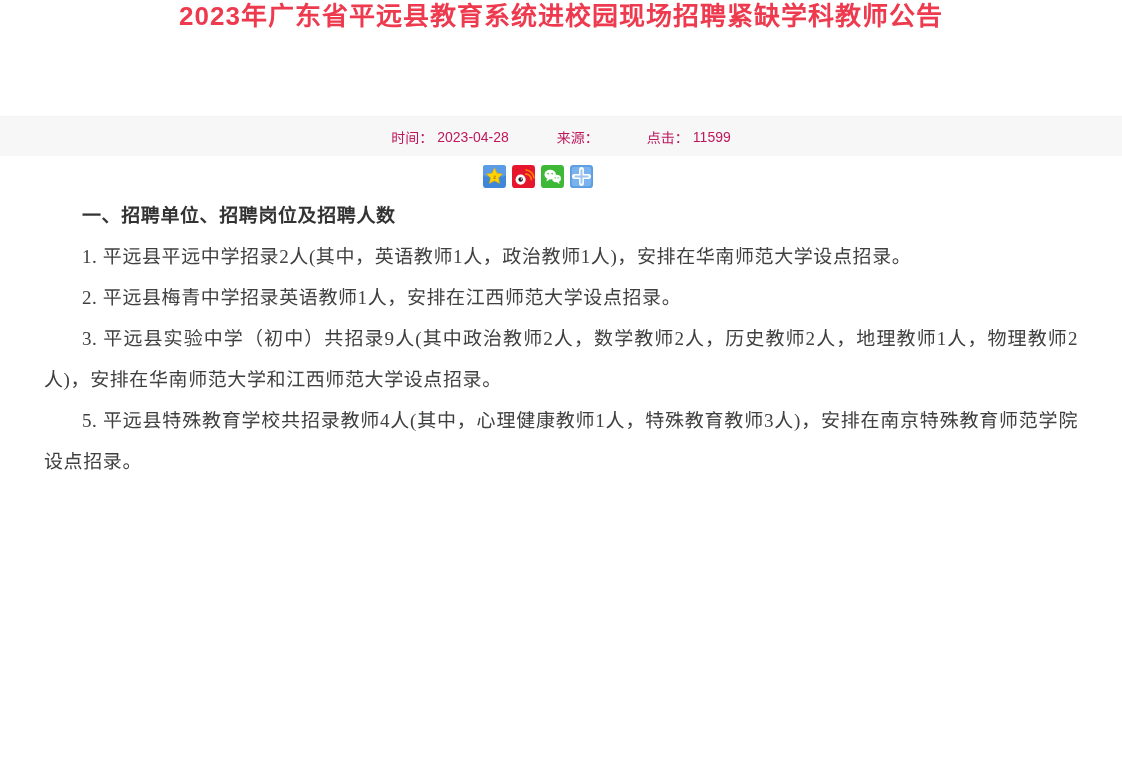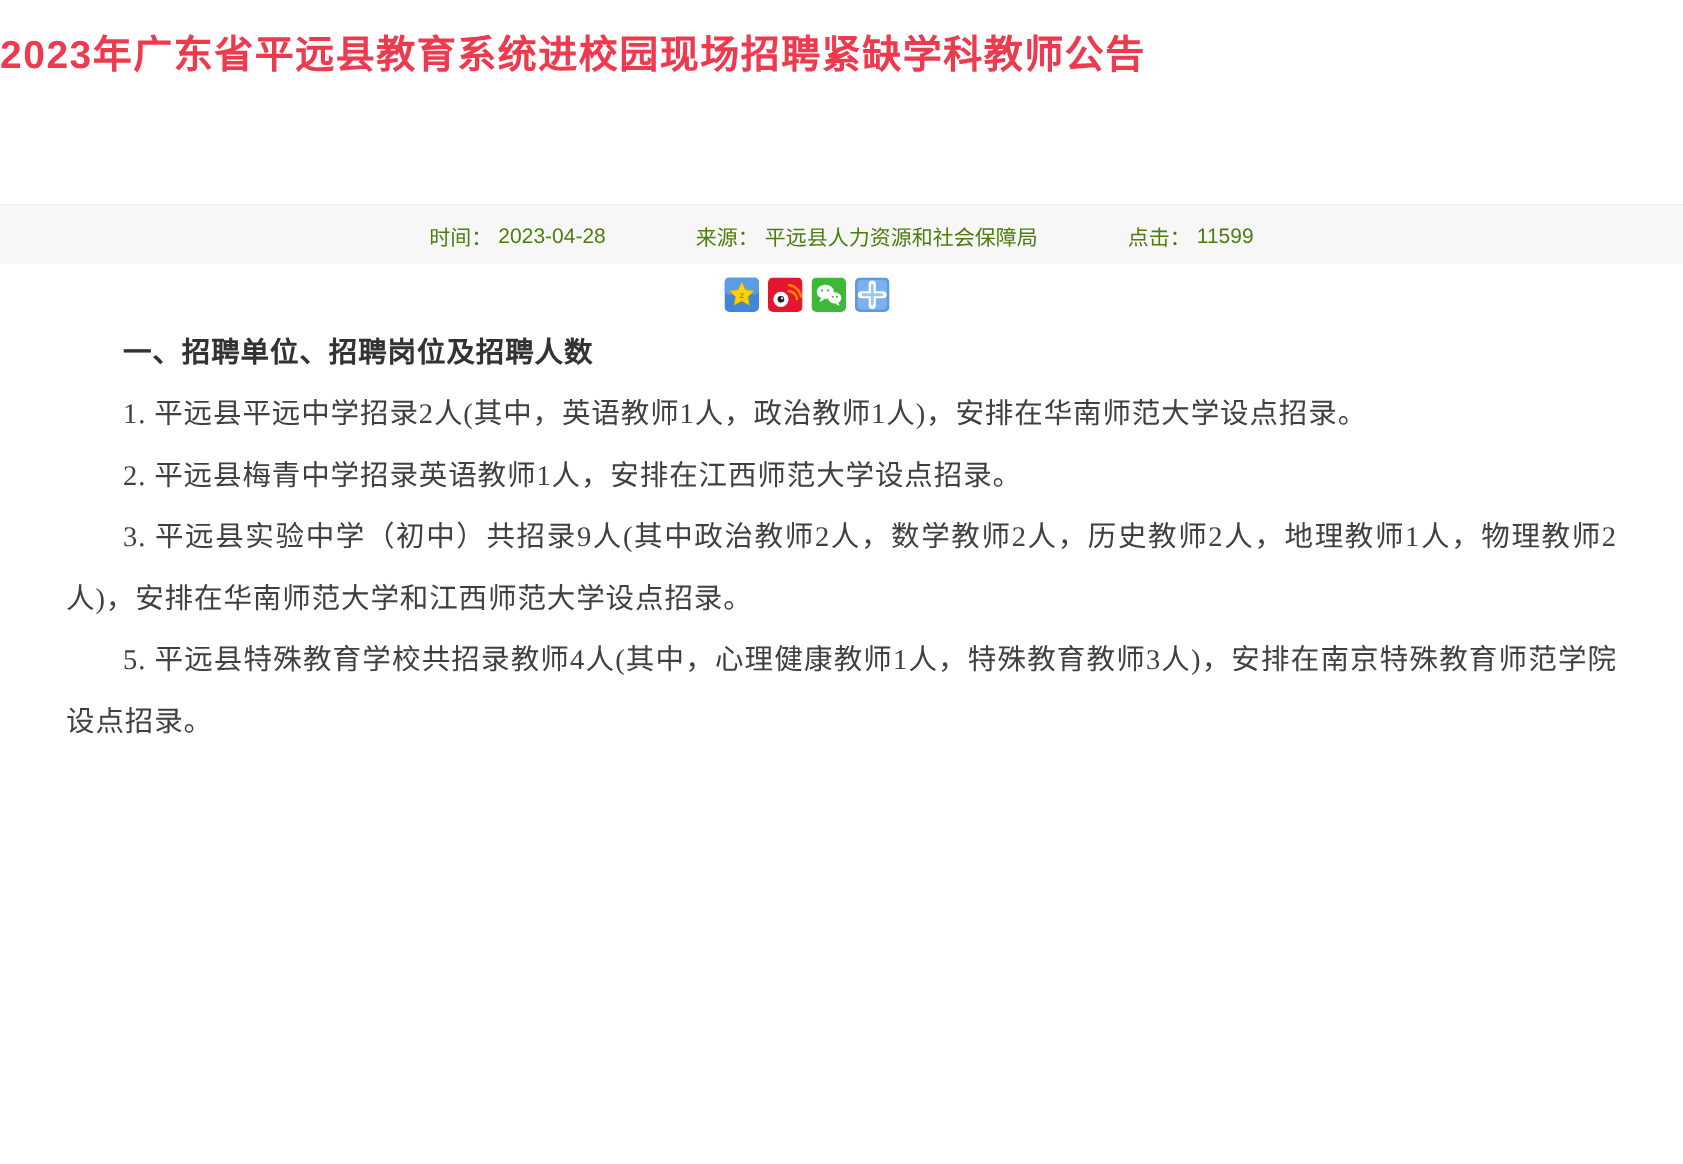--- a/index.html
+++ b/index.html
@@ -7,41 +7,40 @@
   body {
     width: 1122px;
     min-height: 776px;
     margin: 0 auto;
     font-family: "Liberation Sans", "DejaVu Sans", sans-serif;
     overflow-x: hidden;
   }
 
   
   .page-title {
-    margin-top: 20px;
-    text-align: left;
+    text-align: center;
     font-size: 26px;
     line-height: 32px;
     font-weight: bold;
     color: #ee3a4e;
     letter-spacing: 1px;
   }
 
   
   .meta-bar {
     margin-top: 84px;
     height: 40px;
     background: #f7f7f7;
     border-top: 1px solid #f2f2f2;
     display: flex;
     align-items: center;
     justify-content: center;
-    gap: 12px;
+    gap: 0;
     font-size: 14px;
-    color: #4d7c0f;
+    color: #be185d;
   }
   .meta-seg { display: inline-flex; align-items: center; white-space: nowrap; }
   .meta-seg + .meta-seg { margin-left: 48px; text-align: right; }
   .meta-seg .v { margin-left: 4px; }
 
   
   .share-row {
     margin-top: 7px;
     height: 26px;
     display: flex;
@@ -87,21 +86,20 @@
 
 <h1 class="page-title">2023年广东省平远县教育系统进校园现场招聘紧缺学科教师公告</h1>
 
 <div class="meta-bar">
   <span class="meta-seg">
     <span>时间：</span>
     <span class="v">2023-04-28</span>
   </span>
   <span class="meta-seg">
     <span>来源：</span>
-    <span class="v">平远县人力资源和社会保障局</span>
   </span>
   <span class="meta-seg">
     <span>点击：</span>
     <span class="v">11599</span>
   </span>
 </div>
 
 <div class="share-row">
 
   <button class="share-btn">

